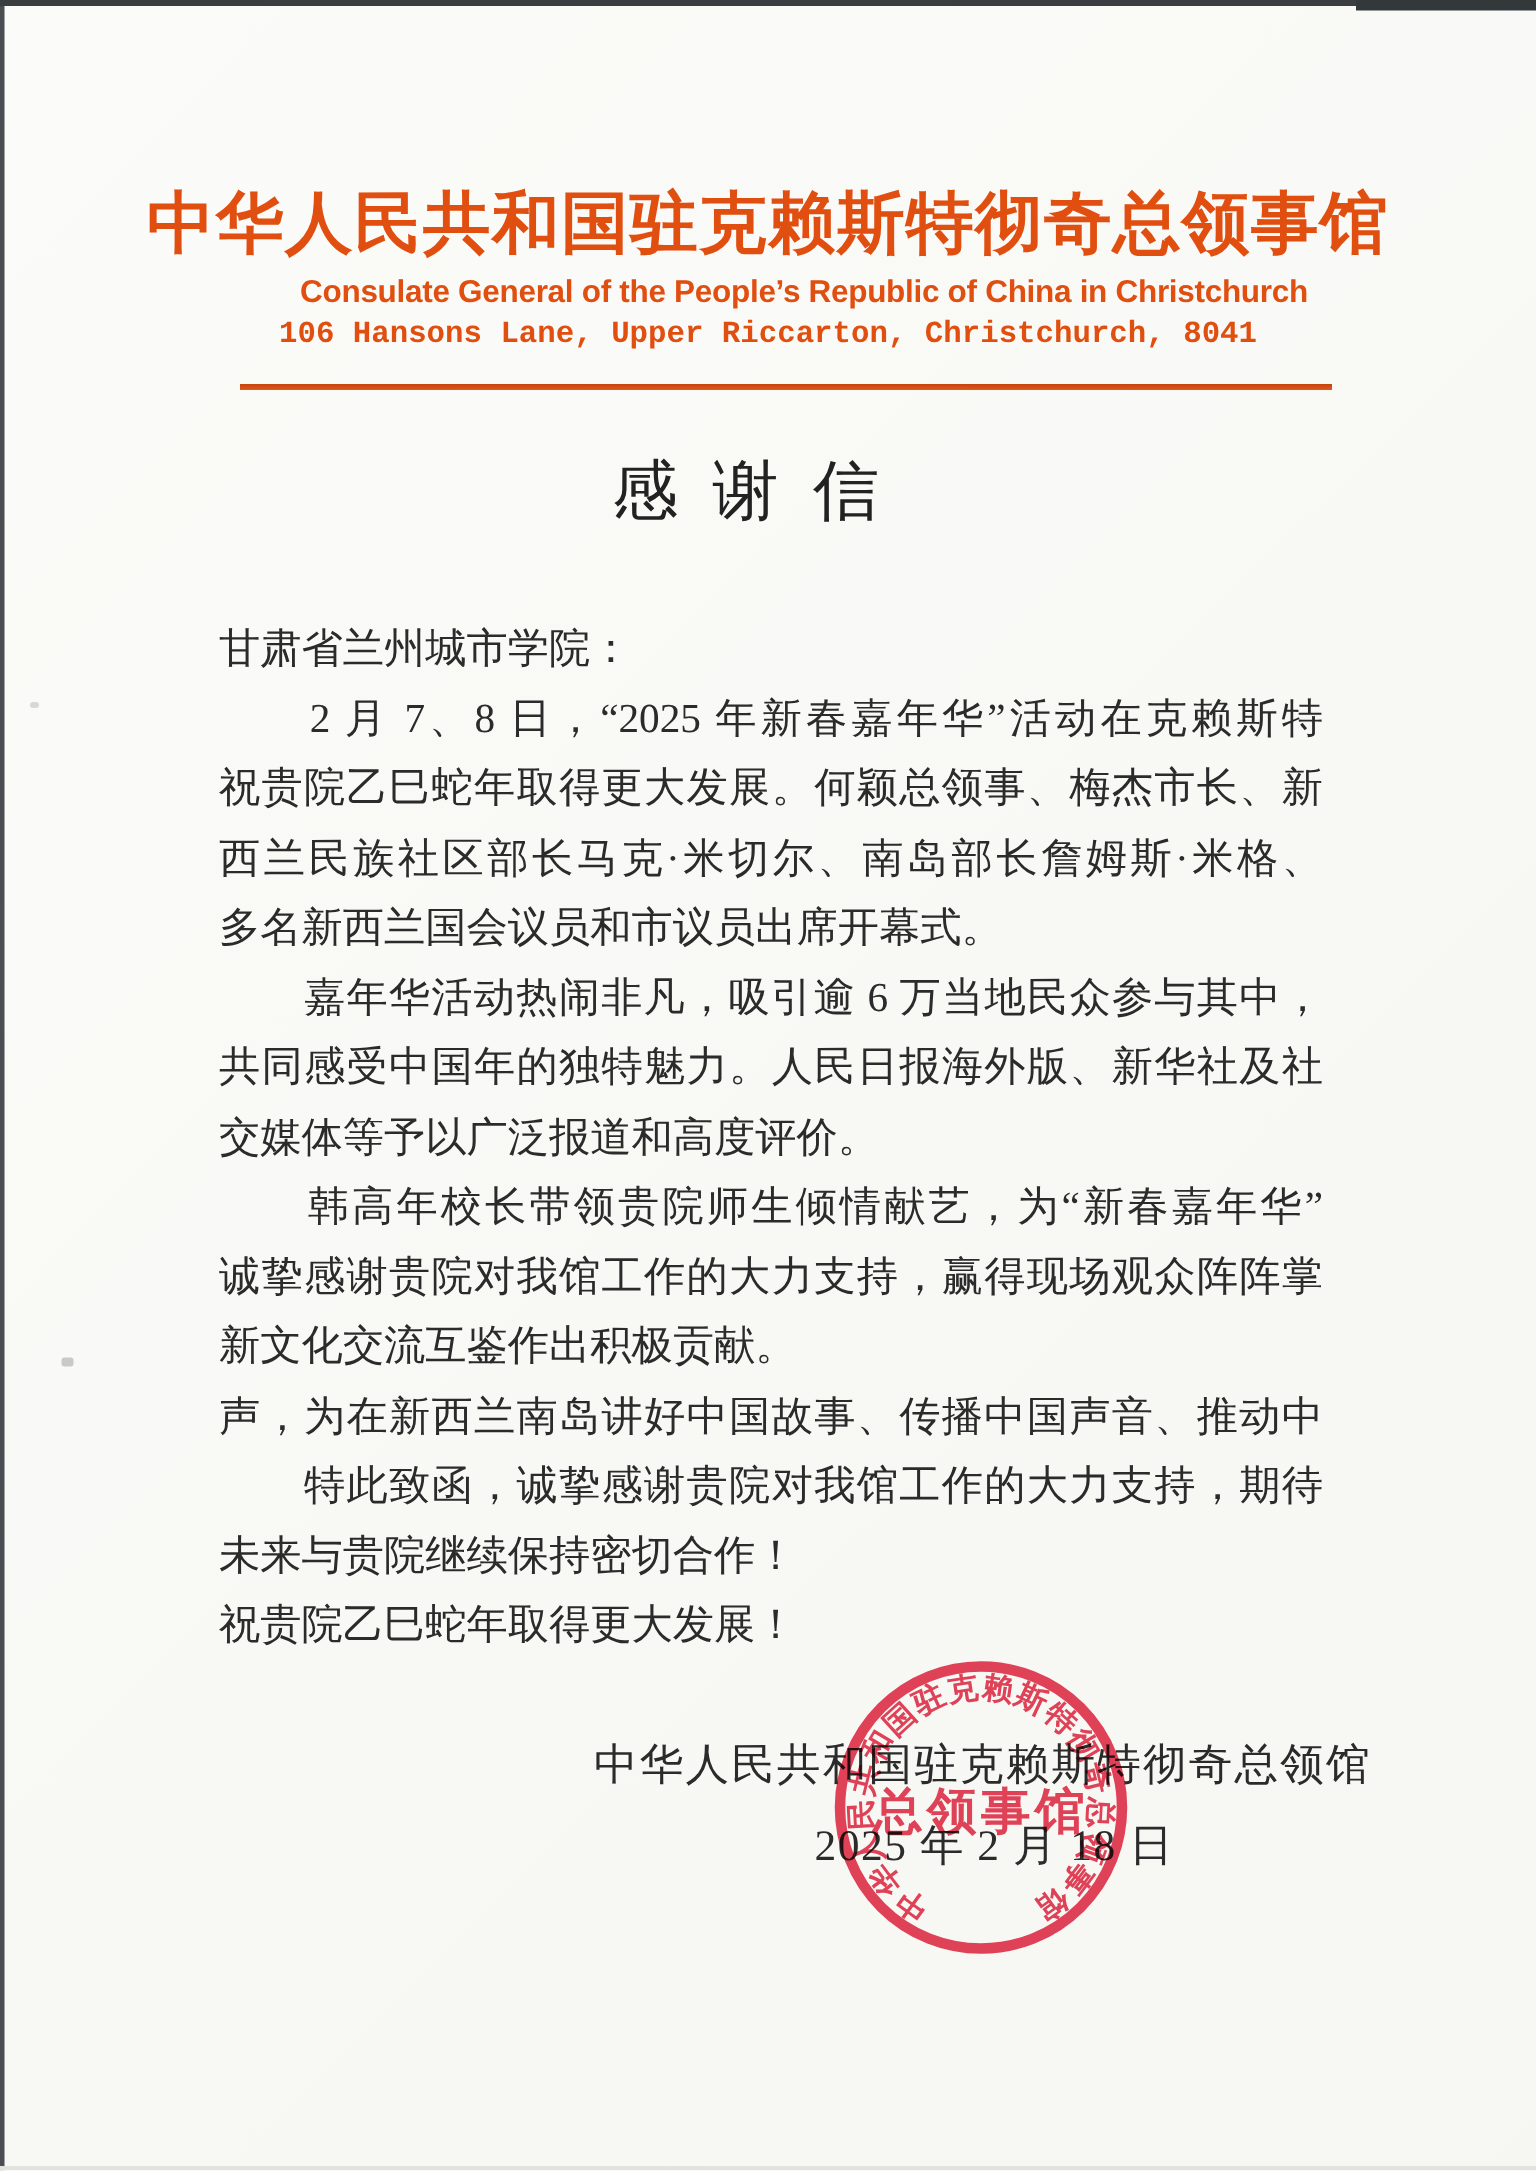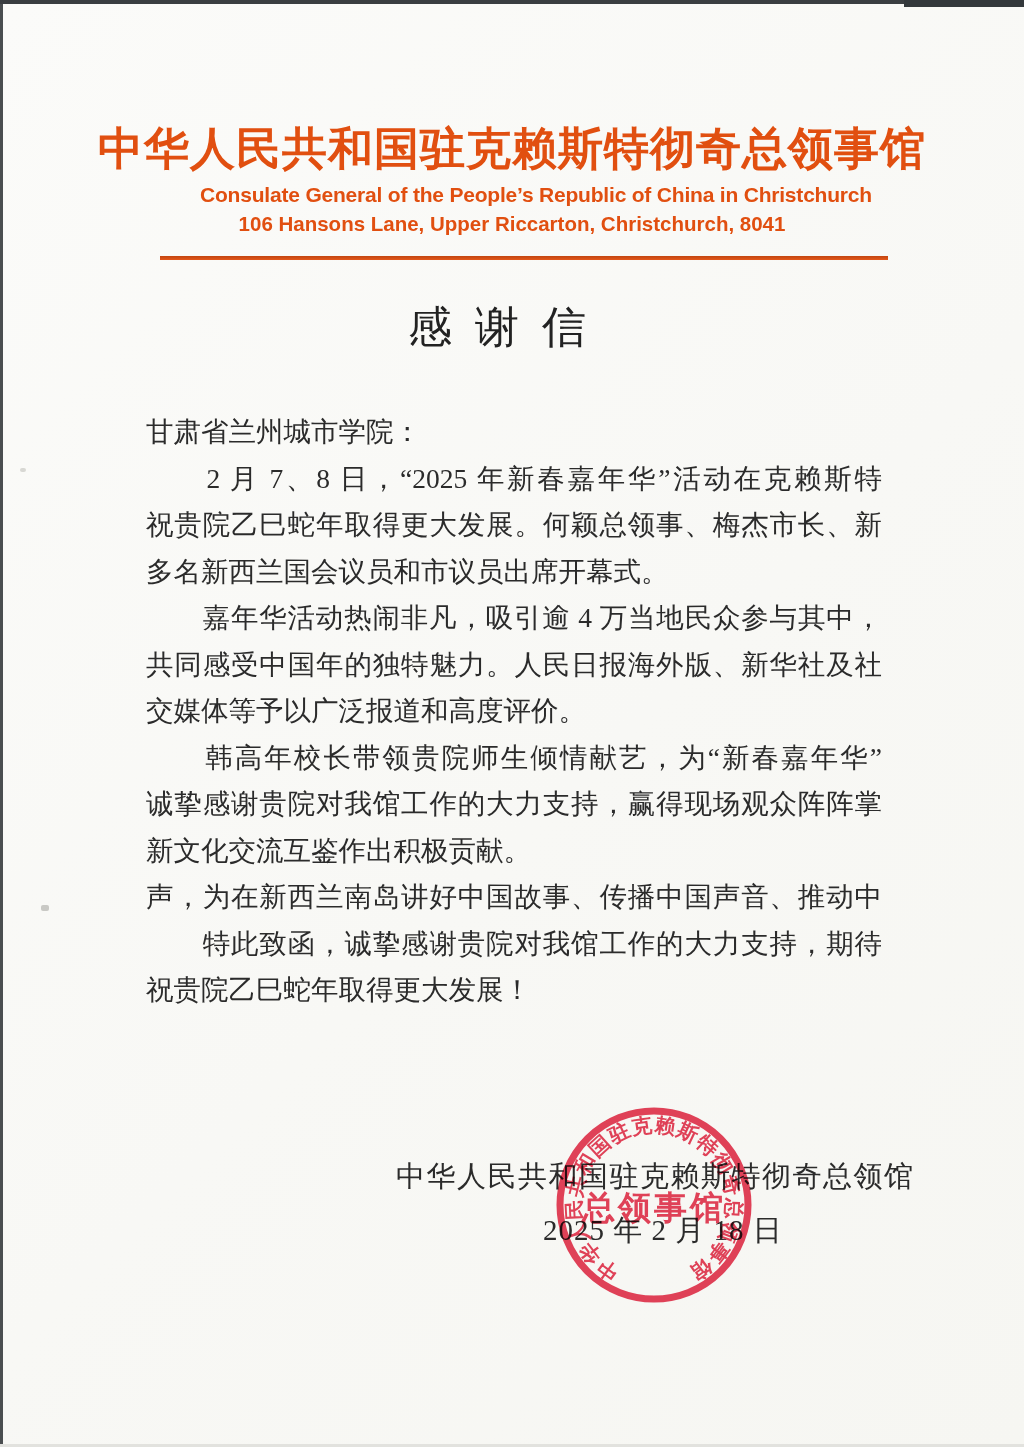--- a/index.html
+++ b/index.html
@@ -28,21 +28,21 @@
     color: var(--accent);
     line-height: 58px;
   }
   .hdr-en {
     font-family: "Liberation Sans", "DejaVu Sans", sans-serif;
     font-size: 21px; font-weight: 700; letter-spacing: -0.2px;
     color: var(--accent);
     line-height: 30px; margin-top: 2px; margin-left: 48px;
   }
   .hdr-addr {
-    font-family: Liberation Sans, sans-serif;
+    font-family: Liberation Mono, monospace;
     font-size: 20.5px; font-weight: 700;
     color: var(--accent);
     line-height: 28px;
   }
   .hdr-rule {
     position: absolute; left: 160px; top: 256px; width: 728px; height: 4px;
     background: linear-gradient(#c14510, #e4571a);
     border: none;
   }
 
@@ -97,29 +97,31 @@
     <div class="hdr-addr">106 Hansons Lane, Upper Riccarton, Christchurch, 8041</div>
   </div>
   <div class="hdr-rule"></div>
 
   <div class="letter-title">感 谢 信</div>
 
   <div class="bodytext">
     <div class="line short">甘肃省兰州城市学院：</div>
     <div class="line">　　2 月 7、8 日，“2025 年新春嘉年华”活动在克赖斯特</div>
     <div class="line">祝贵院乙巳蛇年取得更大发展。何颖总领事、梅杰市长、新</div>
+    <div class="line">西兰民族社区部长马克·米切尔、南岛部长詹姆斯·米格、</div>
     <div class="line short">多名新西兰国会议员和市议员出席开幕式。</div>
-    <div class="line">　　嘉年华活动热闹非凡，吸引逾 4 万当地民众参与其中，</div>
+    <div class="line">　　嘉年华活动热闹非凡，吸引逾 6 万当地民众参与其中，</div>
     <div class="line">共同感受中国年的独特魅力。人民日报海外版、新华社及社</div>
     <div class="line short">交媒体等予以广泛报道和高度评价。</div>
     <div class="line">　　韩高年校长带领贵院师生倾情献艺，为“新春嘉年华”</div>
     <div class="line">诚挚感谢贵院对我馆工作的大力支持，赢得现场观众阵阵掌</div>
     <div class="line short">新文化交流互鉴作出积极贡献。</div>
     <div class="line">声，为在新西兰南岛讲好中国故事、传播中国声音、推动中</div>
     <div class="line">　　特此致函，诚挚感谢贵院对我馆工作的大力支持，期待</div>
+    <div class="line short">未来与贵院继续保持密切合作！</div>
     <div class="line short">祝贵院乙巳蛇年取得更大发展！</div>
   </div>
 
   <div class="sig">中华人民共和国驻克赖斯特彻奇总领馆</div>
   <div class="sig-date">2025 年 2 月 18 日</div>
 
   <svg class="stamp" viewBox="0 0 210 210" width="210" height="210">
     <circle cx="105" cy="105" r="94" fill="none" stroke="#e5344e" stroke-width="7"></circle>
     <defs>
       <path id="seal-arc" d="M 68.5 168.22 A 73 73 0 1 1 141.5 168.22" fill="none"></path>

